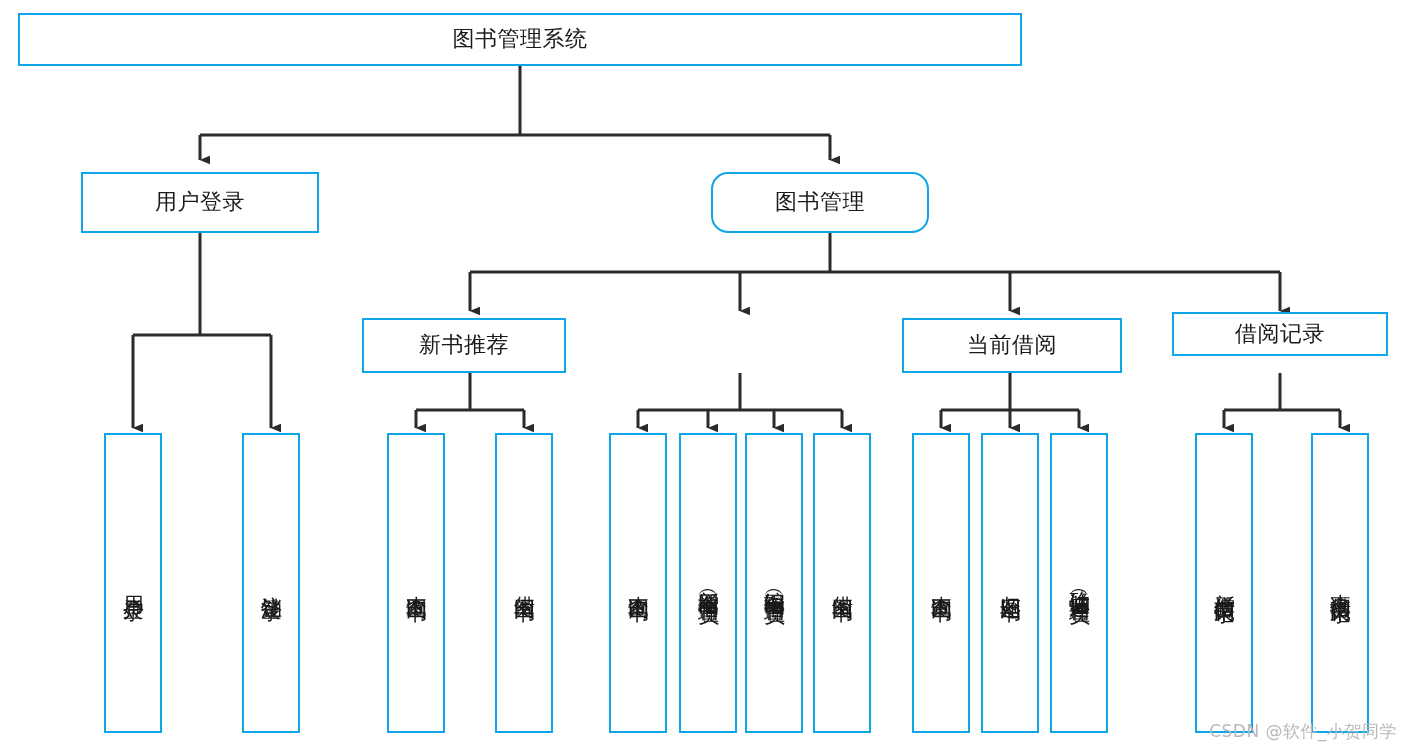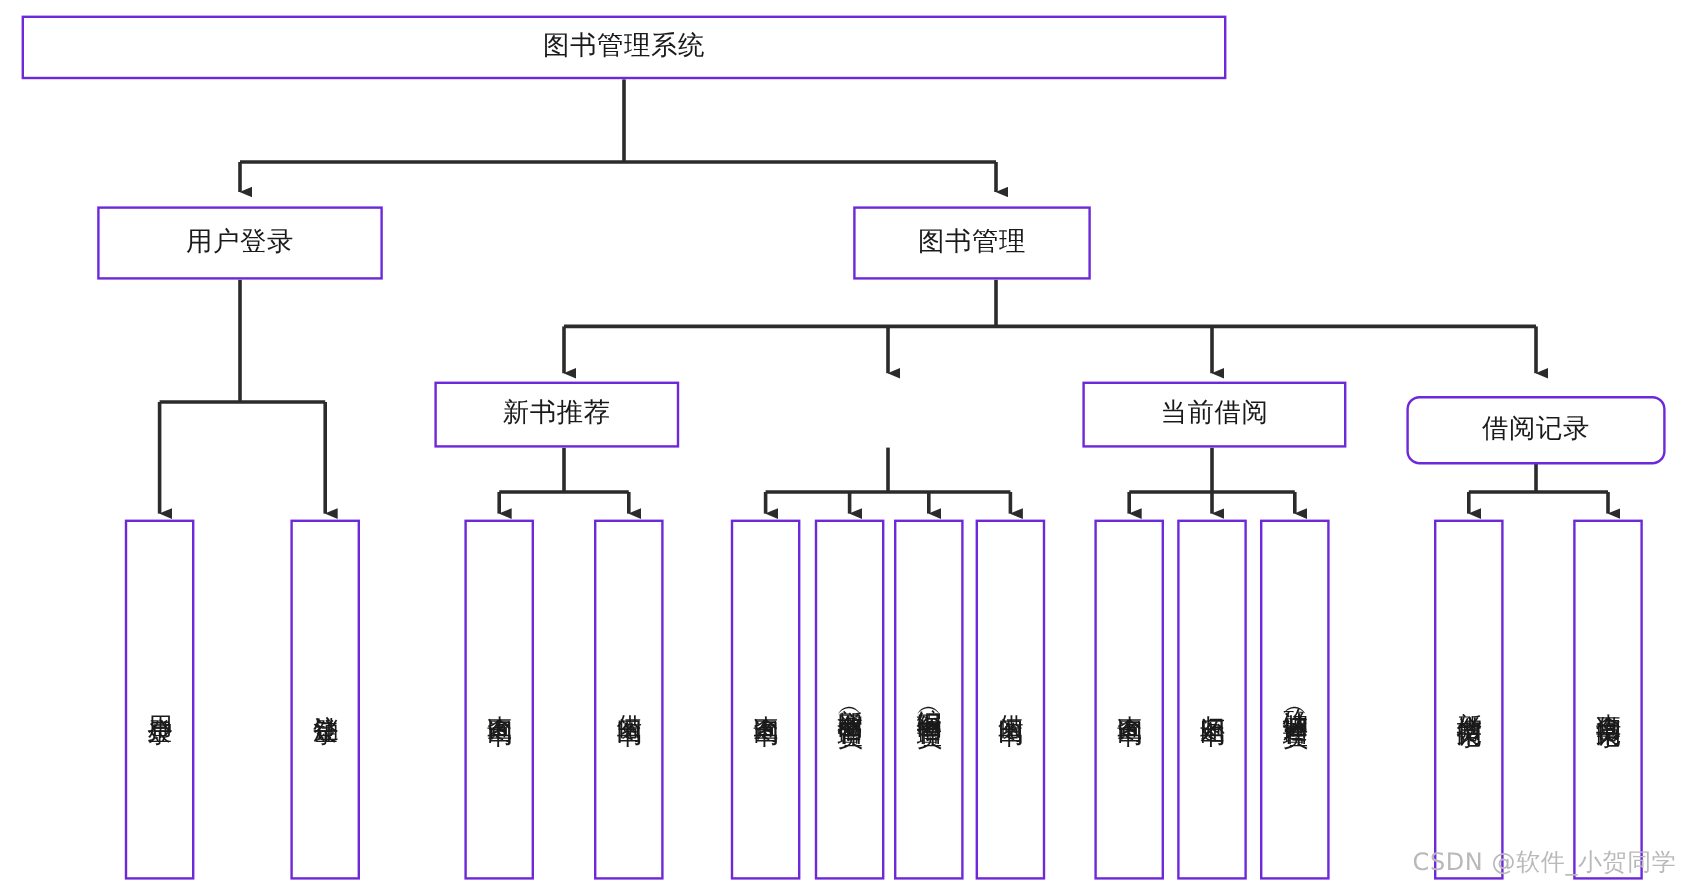--- a/index.html
+++ b/index.html
@@ -24,21 +24,21 @@
     position: absolute;
     left: 0;
     top: 0;
     width: 1405px;
     height: 747px;
   }
   .node-box {
     position: absolute;
     box-sizing: border-box;
     background: #ffffff;
-    border: 2px solid #6d28d9;
+    border: 2px solid #0ea5e9;
     display: flex;
     align-items: center;
     justify-content: center;
     overflow: hidden;
   }
   .node-label-h {
     font-size: 22px;
     color: #1a1a1a;
     line-height: 1.1;
     letter-spacing: 0.5px;
@@ -56,22 +56,22 @@
     white-space: nowrap;
   }
   .node-box.leaf {
     border-width: 2px;
     align-items: center;
     justify-content: center;
   }
   #watermark {
     position: absolute;
     right: 8px;
-    bottom: 15px;
-    font-size: 20px;
+    bottom: 4px;
+    font-size: 17px;
     color: #b9b9b9;
     letter-spacing: 0.5px;
     white-space: nowrap;
     pointer-events: none;
   }
 </style>
 </head>
 <body>
 
 <div id="diagram-root">
@@ -138,31 +138,31 @@
     </g>
   </svg>
 
   <div class="node-box" style="left:18px; top:13px; width:1004px; height:53px;">
     <span class="node-label-h">图书管理系统</span>
   </div>
 
   <div class="node-box" style="left:81px; top:172px; width:238px; height:61px;">
     <span class="node-label-h">用户登录</span>
   </div>
-  <div class="node-box" style="left:711px; top:172px; width:198px; height:61px;">
+  <div class="node-box" style="left:711px; top:172px; width:218px; height:61px;border-radius:17px;">
     <span class="node-label-h">图书管理</span>
   </div>
 
   <div class="node-box" style="left:362px; top:318px; width:204px; height:55px;">
     <span class="node-label-h">新书推荐</span>
   </div>
   <div class="node-box" style="left:902px; top:318px; width:220px; height:55px;">
     <span class="node-label-h">当前借阅</span>
   </div>
-  <div class="node-box" style="left:1172px; top:330px; width:216px; height:57px;border-radius:11px;">
+  <div class="node-box" style="left:1172px; top:312px; width:216px; height:44px;">
     <span class="node-label-h">借阅记录</span>
   </div>
 
   <div class="node-box leaf" style="left:104px; top:433px; width:58px; height:300px;">
     <span class="node-label-v">用户登录</span>
   </div>
   <div class="node-box leaf" style="left:242px; top:433px; width:58px; height:300px;">
     <span class="node-label-v">注销登录</span>
   </div>
 

